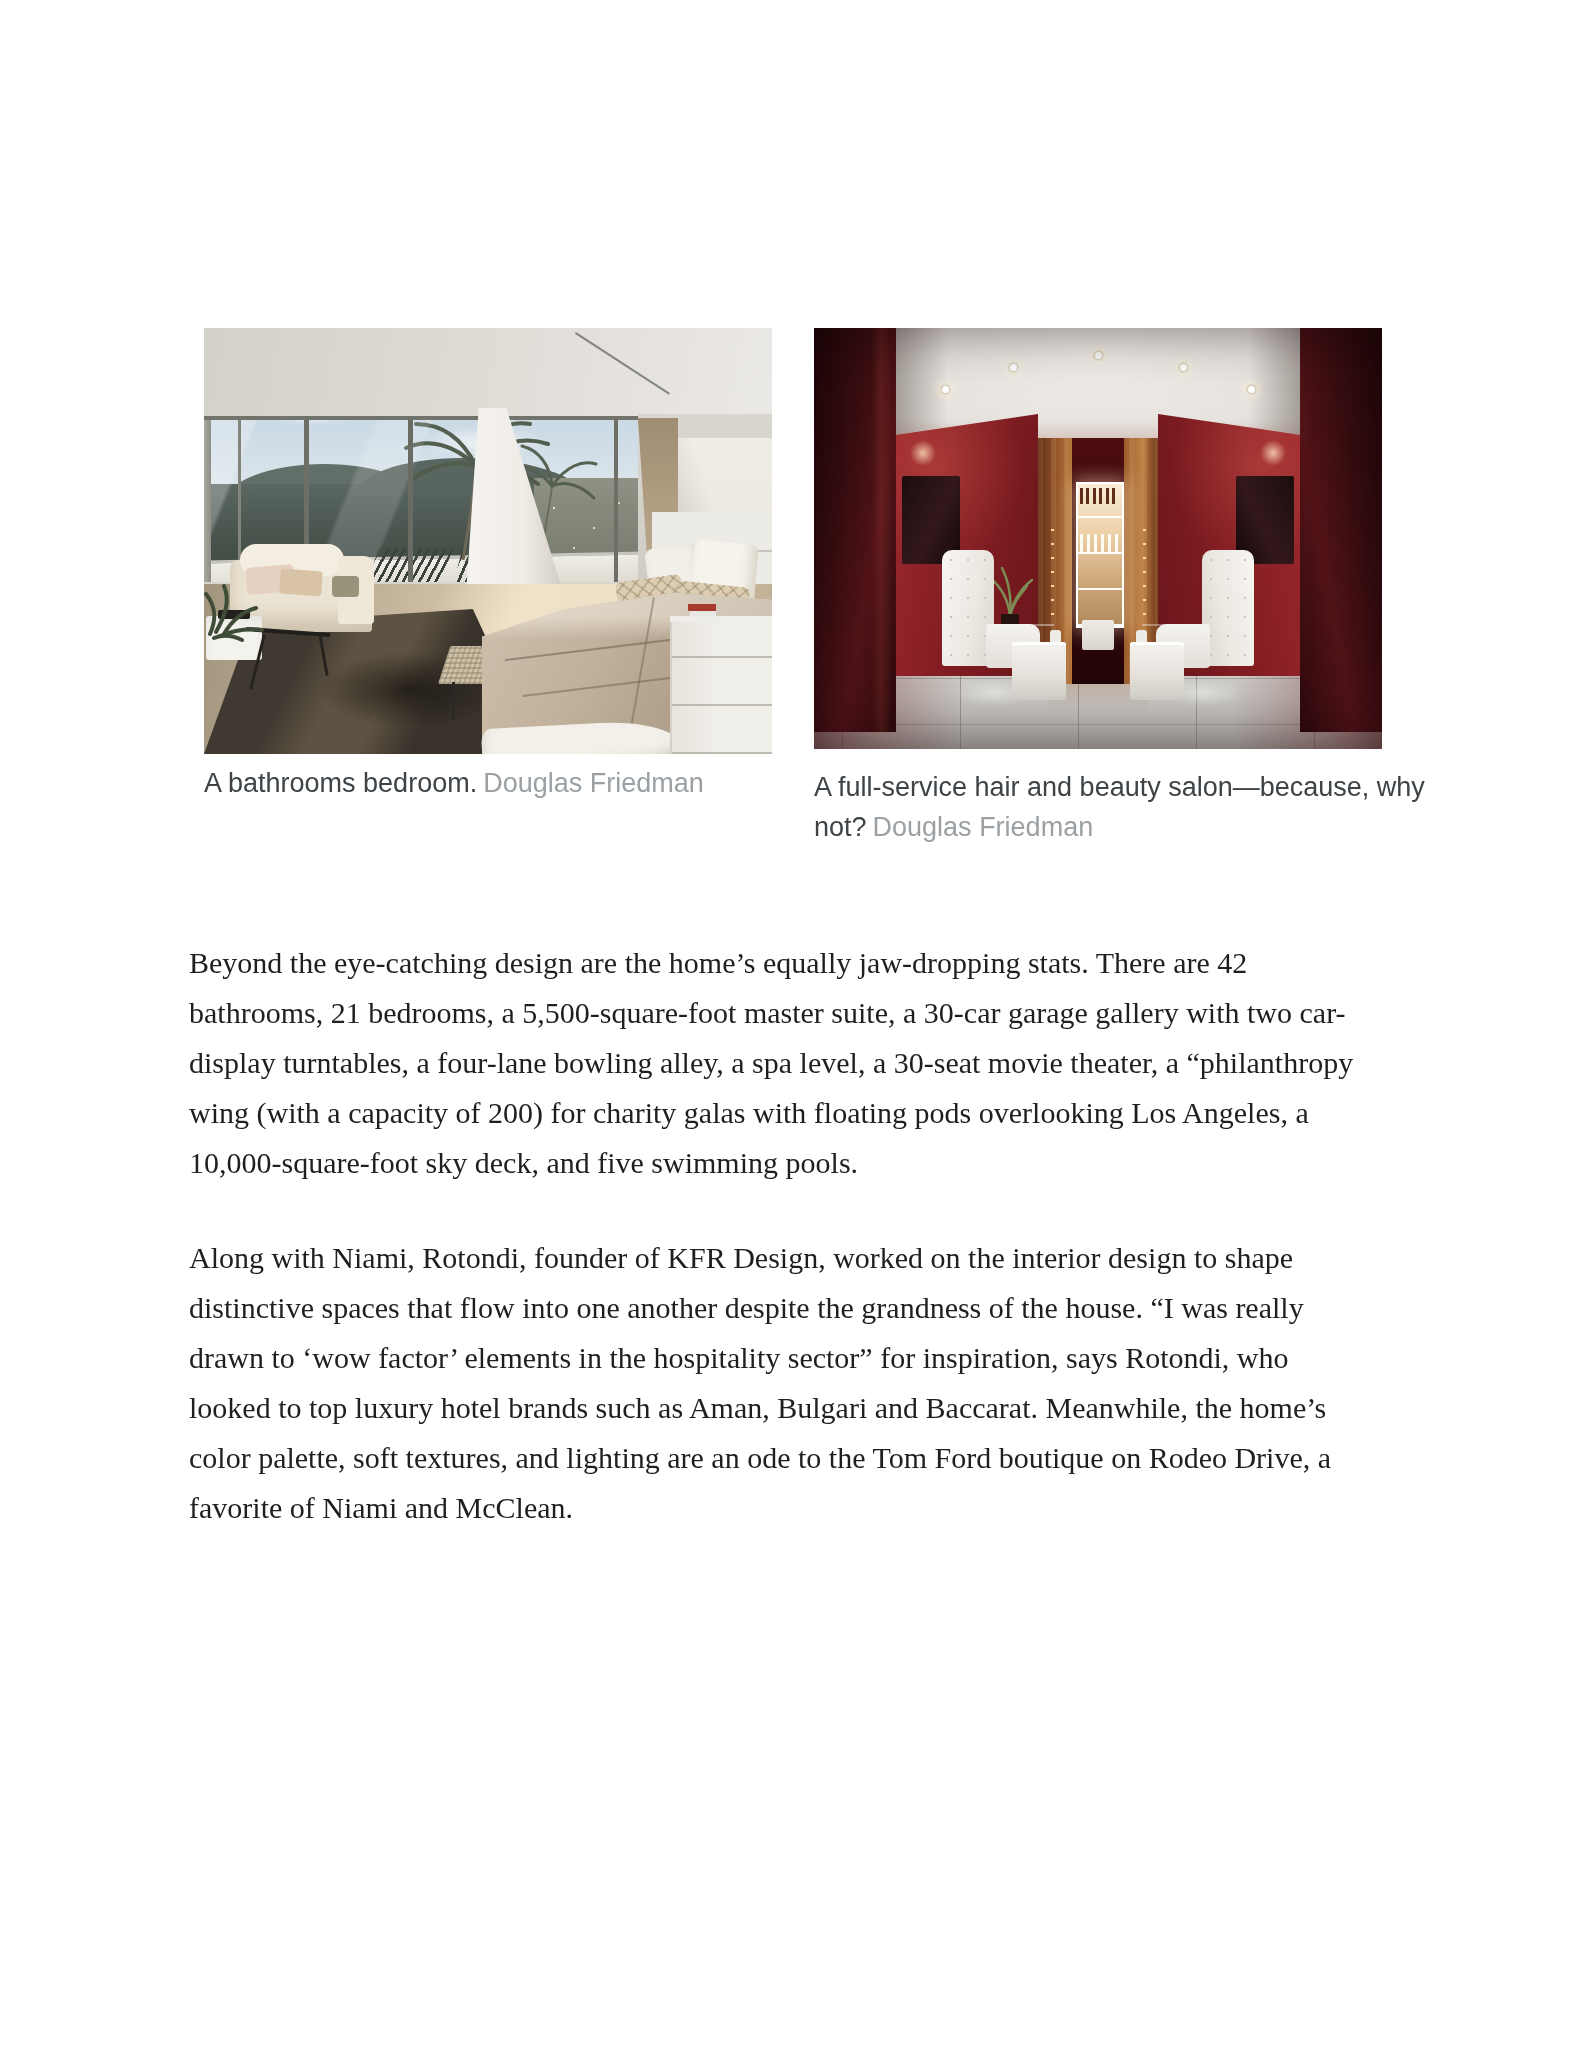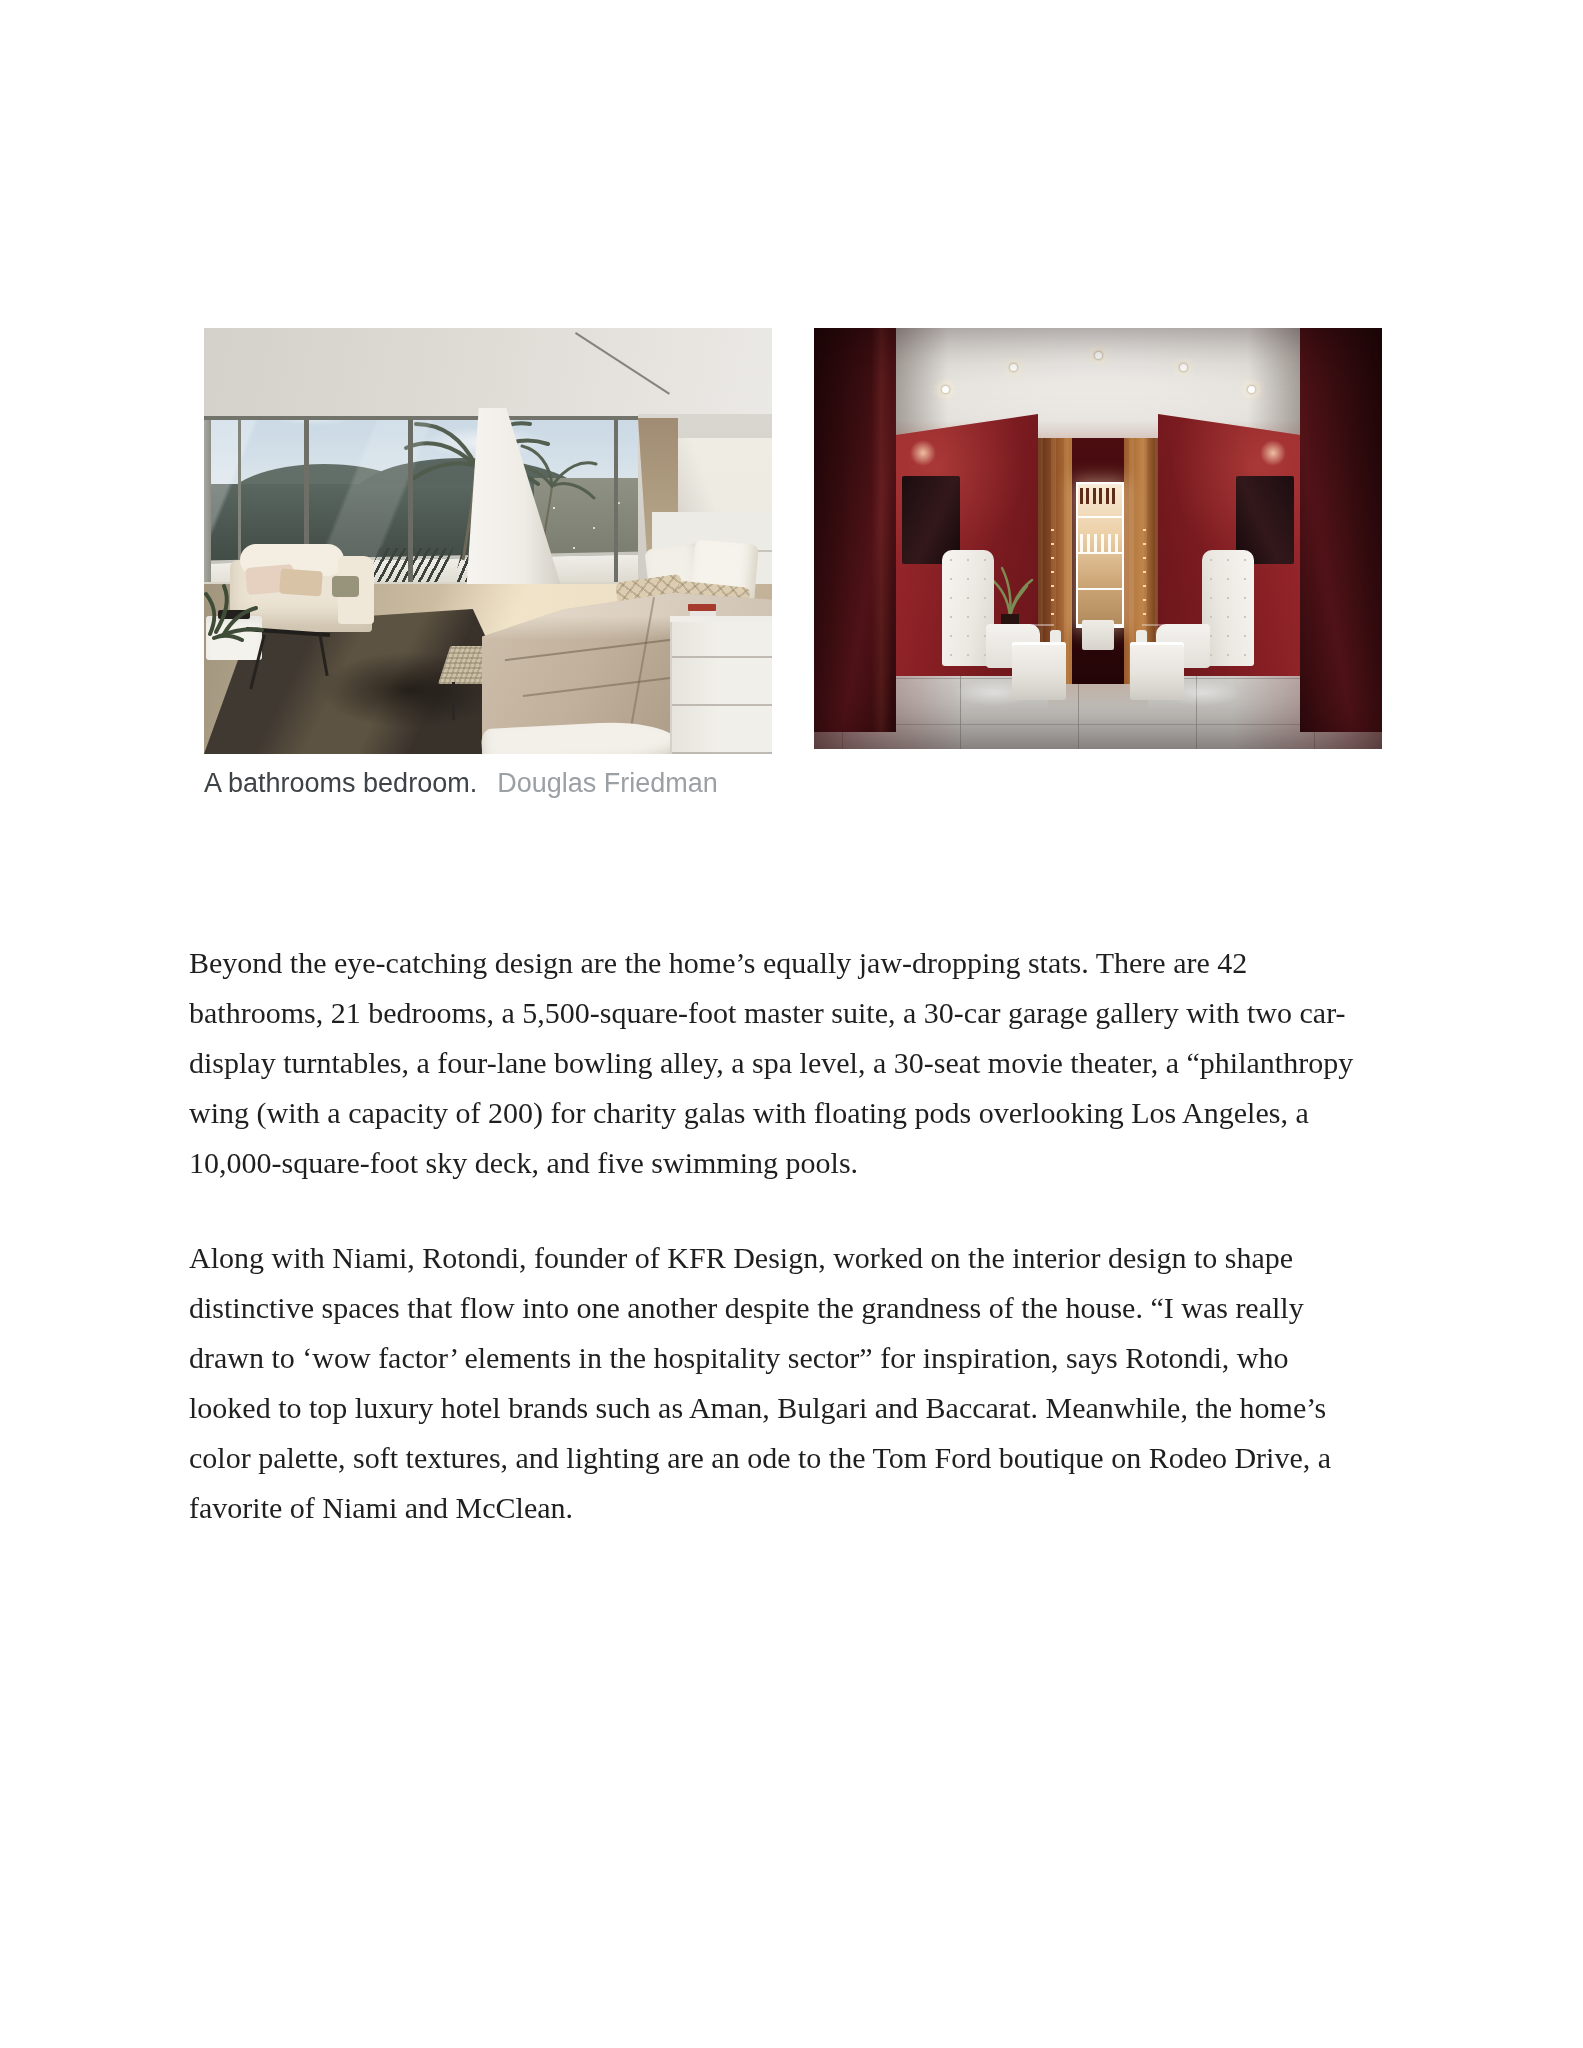--- a/index.html
+++ b/index.html
@@ -9,21 +9,21 @@
   .fig-left{left:204px;top:328px;width:568px;}
   .fig-right{left:814px;top:328px;width:640px;}
   .photo{position:relative;overflow:hidden;background:#e8e6e1;}
   .photo-bedroom{width:568px;height:426px;}
   .photo-salon{width:568px;height:421px;}
   .photo i{position:absolute;display:block;}
   .photo svg{position:absolute;display:block;}
   .cap{font:27px/40px "Liberation Sans",sans-serif;color:#3d4347;}
   .fig-left .cap{margin-top:9px;width:568px;}
   .fig-right .cap{margin-top:18px;width:640px;}
-  .cap-credit{color:#9aa0a4;margin-left:20px;}
+  .cap-credit{color:#9aa0a4;margin-left:6px;}
   .article{position:absolute;left:189px;top:938px;width:1180px;
            font:30px/50px "Liberation Serif",serif;color:#1f1f1f;}
   .article p{margin:0 0 45px 0;}
 </style>
 </head>
 <body>
 
 <div class="page">
 
   <figure class="fig fig-left">
@@ -167,20 +167,23 @@
       <i style="left:128px;top:222px;width:52px;height:116px;background-image:radial-gradient(1.6px 1.6px at 9px 10px,#c9c6be 55%,transparent 60%),linear-gradient(100deg,#f7f5f1 0%,#ebe8e2 60%,#d9d6cf 100%);background-size:17px 19px,100% 100%;border-radius:10px 10px 3px 3px"></i>
       <i style="left:172px;top:296px;width:54px;height:44px;background:linear-gradient(180deg,#f4f2ee,#e2dfd9);border-radius:4px 10px 4px 4px"></i>
       <i style="left:388px;top:222px;width:52px;height:116px;background-image:radial-gradient(1.6px 1.6px at 9px 10px,#c9c6be 55%,transparent 60%),linear-gradient(260deg,#f7f5f1 0%,#ebe8e2 60%,#d9d6cf 100%);background-size:17px 19px,100% 100%;border-radius:10px 10px 3px 3px"></i>
       <i style="left:342px;top:296px;width:54px;height:44px;background:linear-gradient(180deg,#f4f2ee,#e2dfd9);border-radius:10px 4px 4px 4px"></i>
       <i style="left:236px;top:302px;width:11px;height:14px;background:#ecebe6;border-radius:3px 3px 0 0"></i>
       <i style="left:198px;top:314px;width:54px;height:58px;background:linear-gradient(180deg,#f5f3ef 0%,#e6e3dd 55%,#d2cfc8 100%);border-radius:3px;box-shadow:inset 0 3px 0 rgba(255,255,255,.9)"></i>
       <i style="left:322px;top:302px;width:11px;height:14px;background:#ecebe6;border-radius:3px 3px 0 0"></i>
       <i style="left:316px;top:314px;width:54px;height:58px;background:linear-gradient(180deg,#f5f3ef 0%,#e6e3dd 55%,#d2cfc8 100%);border-radius:3px;box-shadow:inset 0 3px 0 rgba(255,255,255,.9)"></i>
       <i style="left:0;top:0;width:568px;height:421px;box-shadow:inset 0 0 60px rgba(18,4,5,.55);pointer-events:none"></i>
     </div>
+    <figcaption class="cap">
+      <span class="cap-text">A full-service hair and beauty salon—because, why not?</span><span class="cap-credit">Douglas Friedman</span>
+    </figcaption>
   </figure>
 
   <main class="article">
     <p>Beyond the eye-catching design are the home’s equally jaw-dropping stats. There are 42 bathrooms, 21 bedrooms, a 5,500-square-foot master suite, a 30-car garage gallery with two car-display turntables, a four-lane bowling alley, a spa level, a 30-seat movie theater, a “philanthropy wing (with a capacity of 200) for charity galas with floating pods overlooking Los Angeles, a 10,000-square-foot sky deck, and five swimming pools.</p>
     <p>Along with Niami, Rotondi, founder of KFR Design, worked on the interior design to shape distinctive spaces that flow into one another despite the grandness of the house. “I was really drawn to ‘wow factor’ elements in the hospitality sector” for inspiration, says Rotondi, who looked to top luxury hotel brands such as Aman, Bulgari and Baccarat. Meanwhile, the home’s color palette, soft textures, and lighting are an ode to the Tom Ford boutique on Rodeo Drive, a favorite of Niami and McClean.</p>
   </main>
 
 </div>
 
 </body></html>

